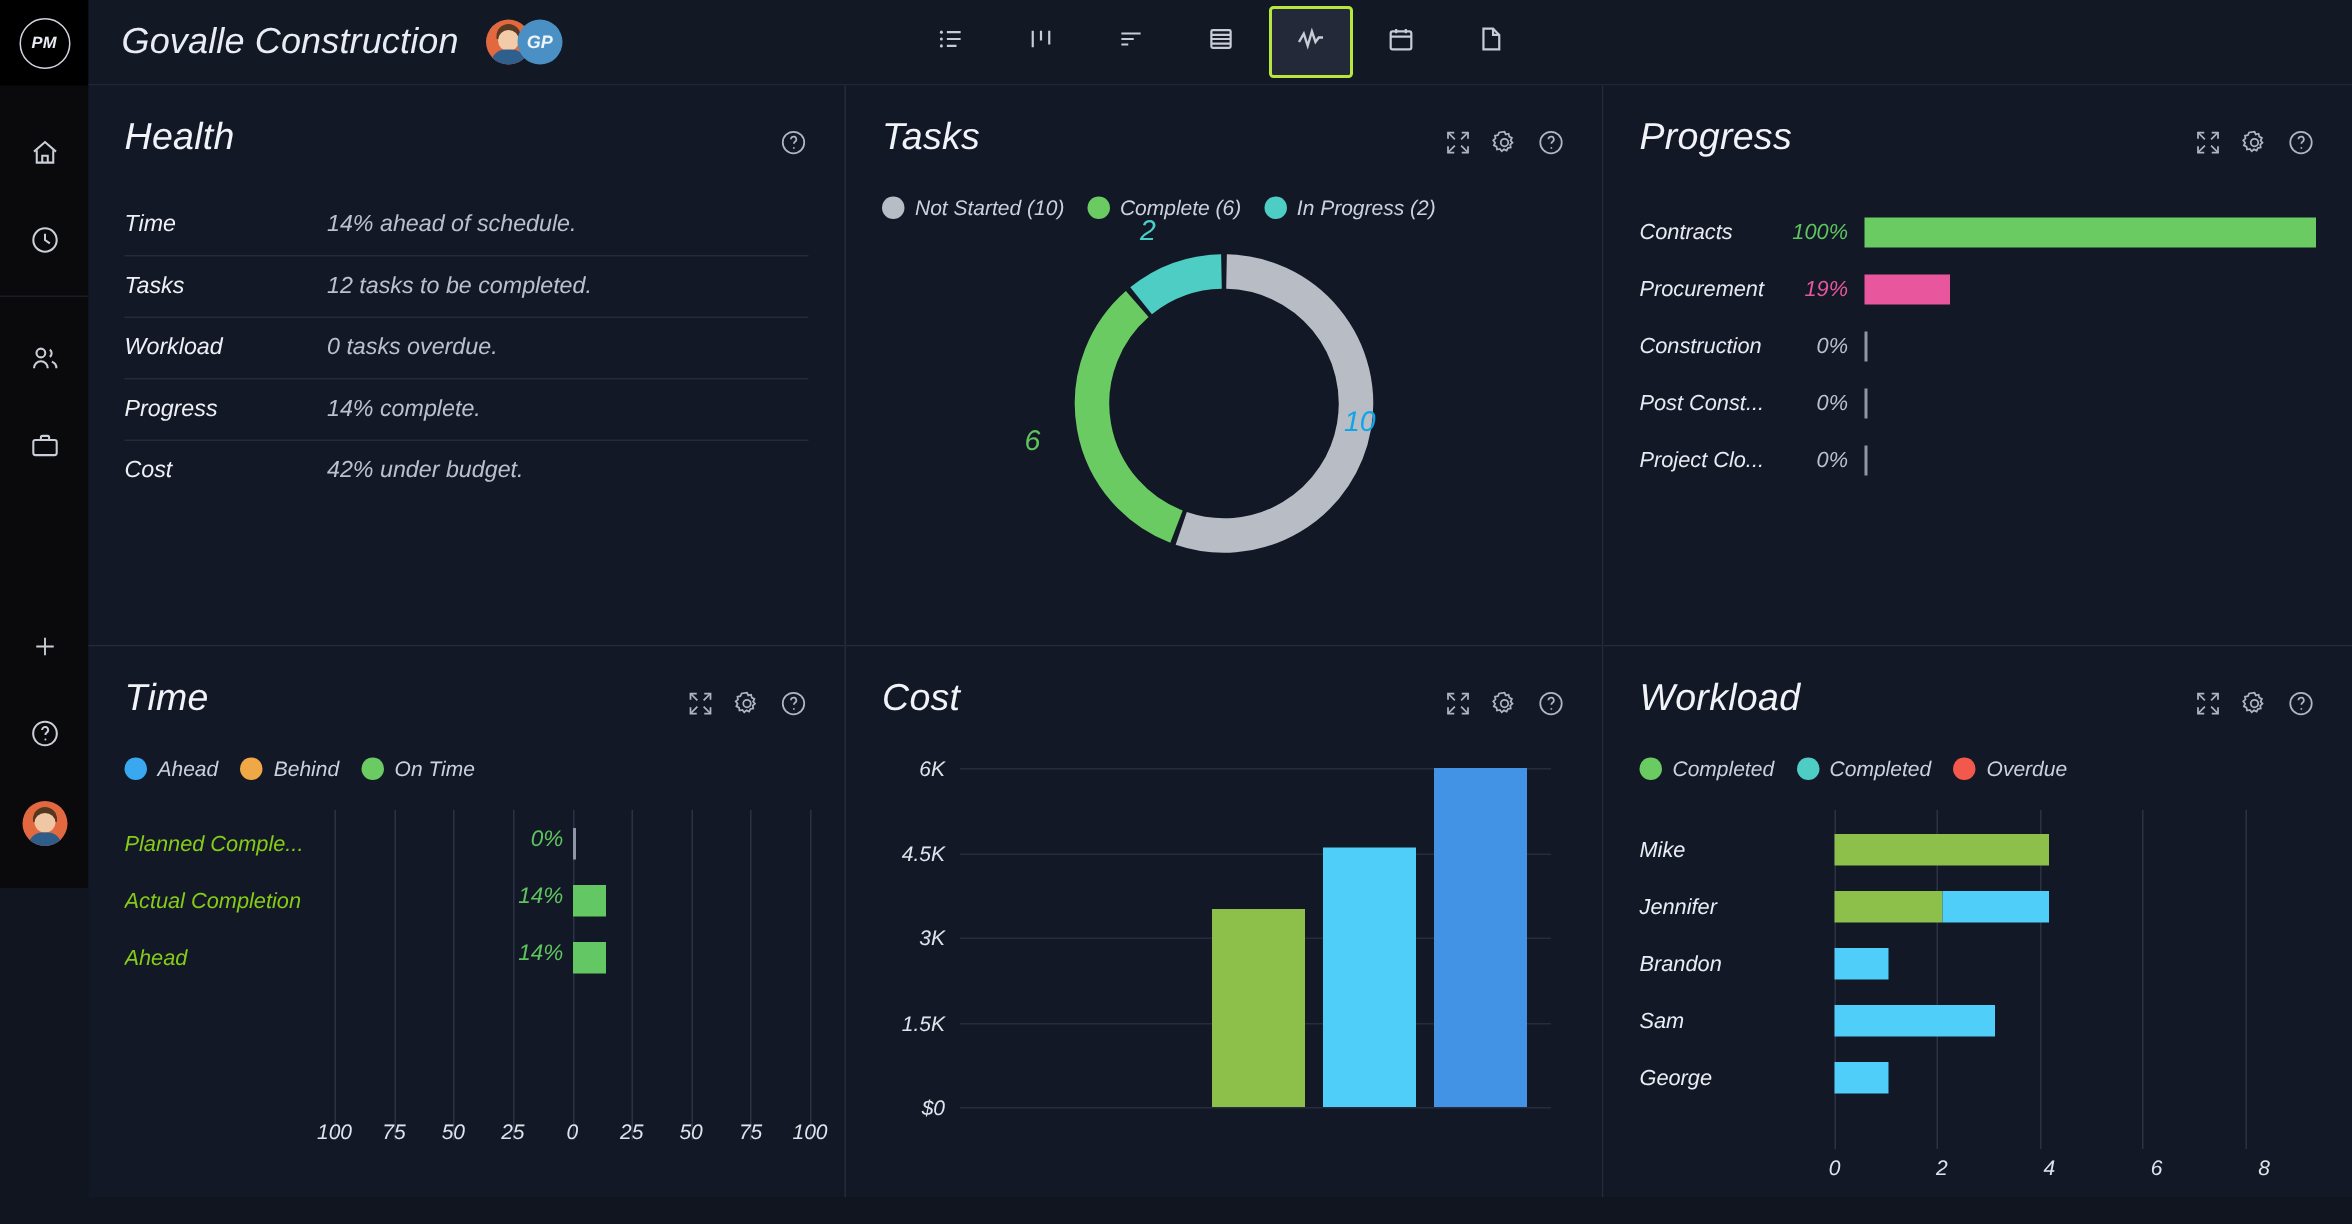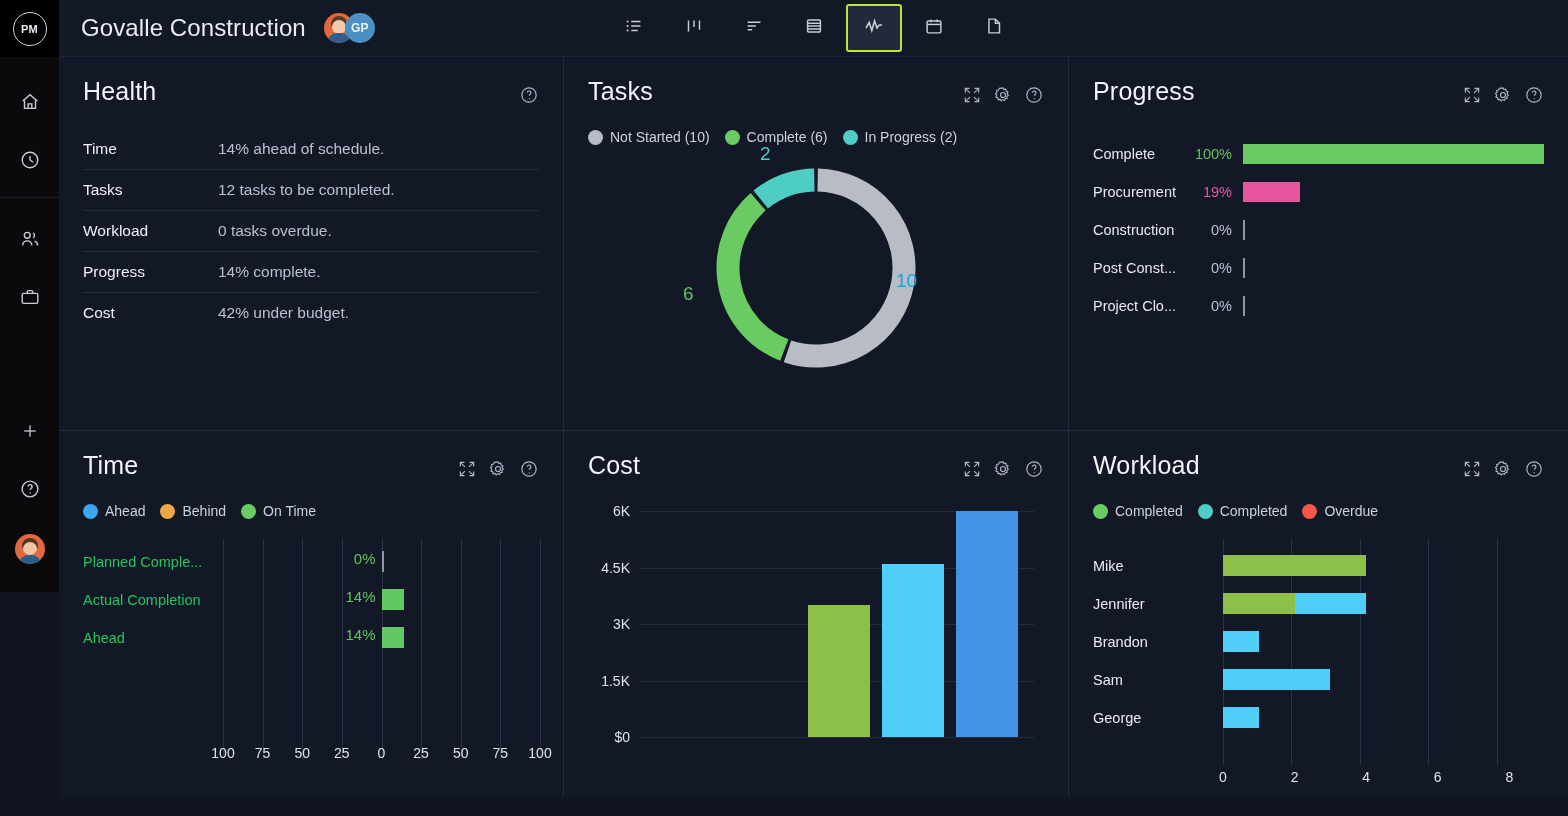--- a/index.html
+++ b/index.html
@@ -3,21 +3,21 @@
 <meta charset="utf-8">
 <style>
   * { margin:0; padding:0; box-sizing:border-box; }
   html,body { width:1568px; height:816px; overflow:hidden; }
   body {
     background:#10151f;
     font-family:"Liberation Sans", sans-serif;
     color:#e6e9ef;
     -webkit-font-smoothing:antialiased;
   }
-  .app { display:flex; width:1568px; height:592px; }
+  .app { display:flex; width:1568px; height:592px;font-style:italic; }
 
   
   .rail {
     width:59px; flex:0 0 59px; background:#0a0a0c;
     display:flex; flex-direction:column; align-items:center;
   }
   .rail-logo {
     height:57px; width:100%; display:flex; align-items:center; justify-content:center;
     background:#000;
   }
@@ -117,21 +117,21 @@
   .prow .pc { width:46px; text-align:right; margin-right:11px; font-size:14.5px; }
   .prow .track { flex:1 1 auto; height:20px; position:relative; }
   .prow .fill { height:20px; }
   .prow .zero { width:2px; height:20px; background:#8e95a5; }
 
   
   .tchart { position:relative; margin-top:20px; height:246px; }
   .tgrid { position:absolute; inset:0 0 26px 0; }
   .tgridline { position:absolute; top:0; bottom:0; width:1px; background:#2b3245; }
   .trow { position:absolute; left:0; right:0; height:34px; display:flex; align-items:center; font-size:14.5px; }
-  .trow .nm { width:140px; color:#22c55e; white-space:nowrap; overflow:hidden; text-overflow:ellipsis; }
+  .trow .nm { width:140px; color:#84cc16; white-space:nowrap; overflow:hidden; text-overflow:ellipsis; }
   .tpct { position:absolute; font-size:15px; color:#5ec45e; transform:translateX(-100%); }
   .tbar { position:absolute; height:21px; background:#63c763; }
   .tzero { position:absolute; width:2px; height:21px; background:#8e95a5; }
   .taxis { position:absolute; left:0; right:0; bottom:16px; height:24px; }
   .ttick { position:absolute; font-size:14px; color:#dfe3eb; transform:translateX(-50%); }
 
   
   .cchart { position:relative; margin-top:22px; height:258px; }
   .cplot { position:absolute; left:52px; right:10px; top:6px; bottom:26px; }
   .cgridline { position:absolute; left:0; right:0; height:1px; background:#252c3e; }
@@ -408,21 +408,21 @@
               <svg width="20" height="20" viewBox="0 0 24 24">
                   <circle cx="12" cy="12" r="8.6"></circle>
                   <path d="M9.9 9.4a2.2 2.2 0 114 1.3c-.8.9-1.6 1.2-1.6 2.3"></path>
                   <circle cx="12.3" cy="16.3" r=".75" fill="#aeb5c4" stroke="none"></circle>
                 </svg>
             </span>
           </div>
         </div>
         <div class="prog-list" id="progress-list">
             <div class="prow">
-              <div class="nm">Complete</div>
+              <div class="nm">Contracts</div>
               <div class="pc" style="color: rgb(94, 196, 94);">100%</div>
               <div class="track">
                 <div class="fill" style="width: 100%; background: rgb(107, 203, 99);"></div>
               </div>
             </div>
             <div class="prow">
               <div class="nm">Procurement</div>
               <div class="pc" style="color: rgb(232, 86, 158);">19%</div>
               <div class="track">
                 <div class="fill" style="width: 19%; background: rgb(232, 86, 158);"></div>

